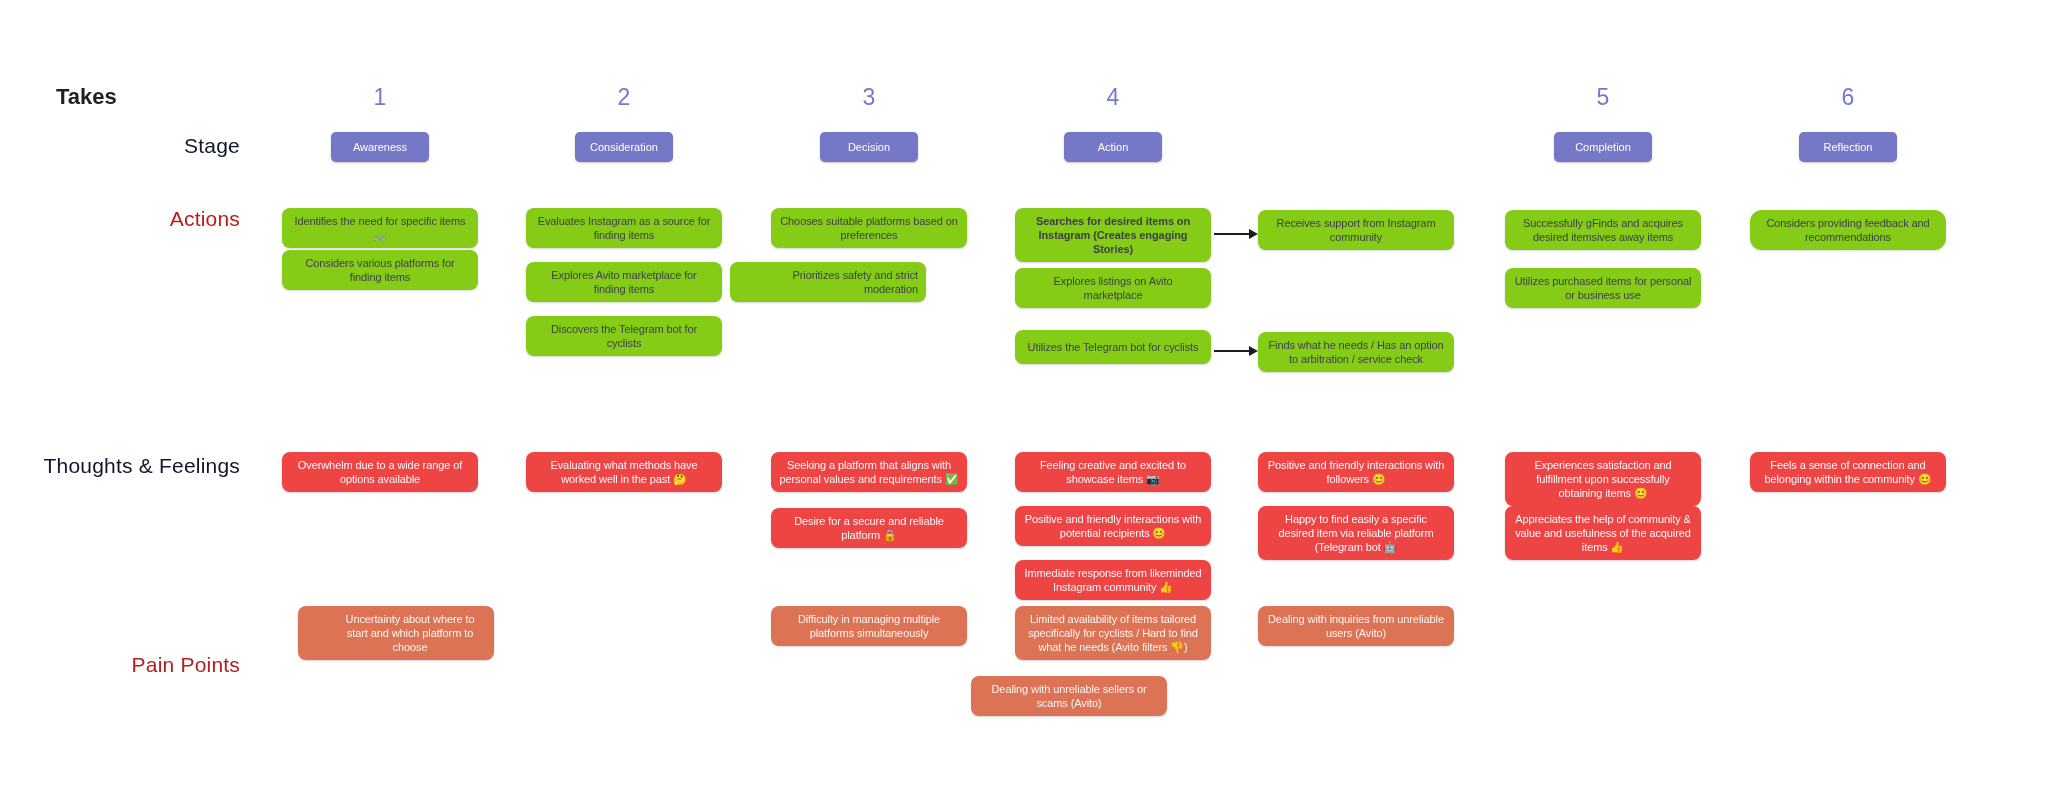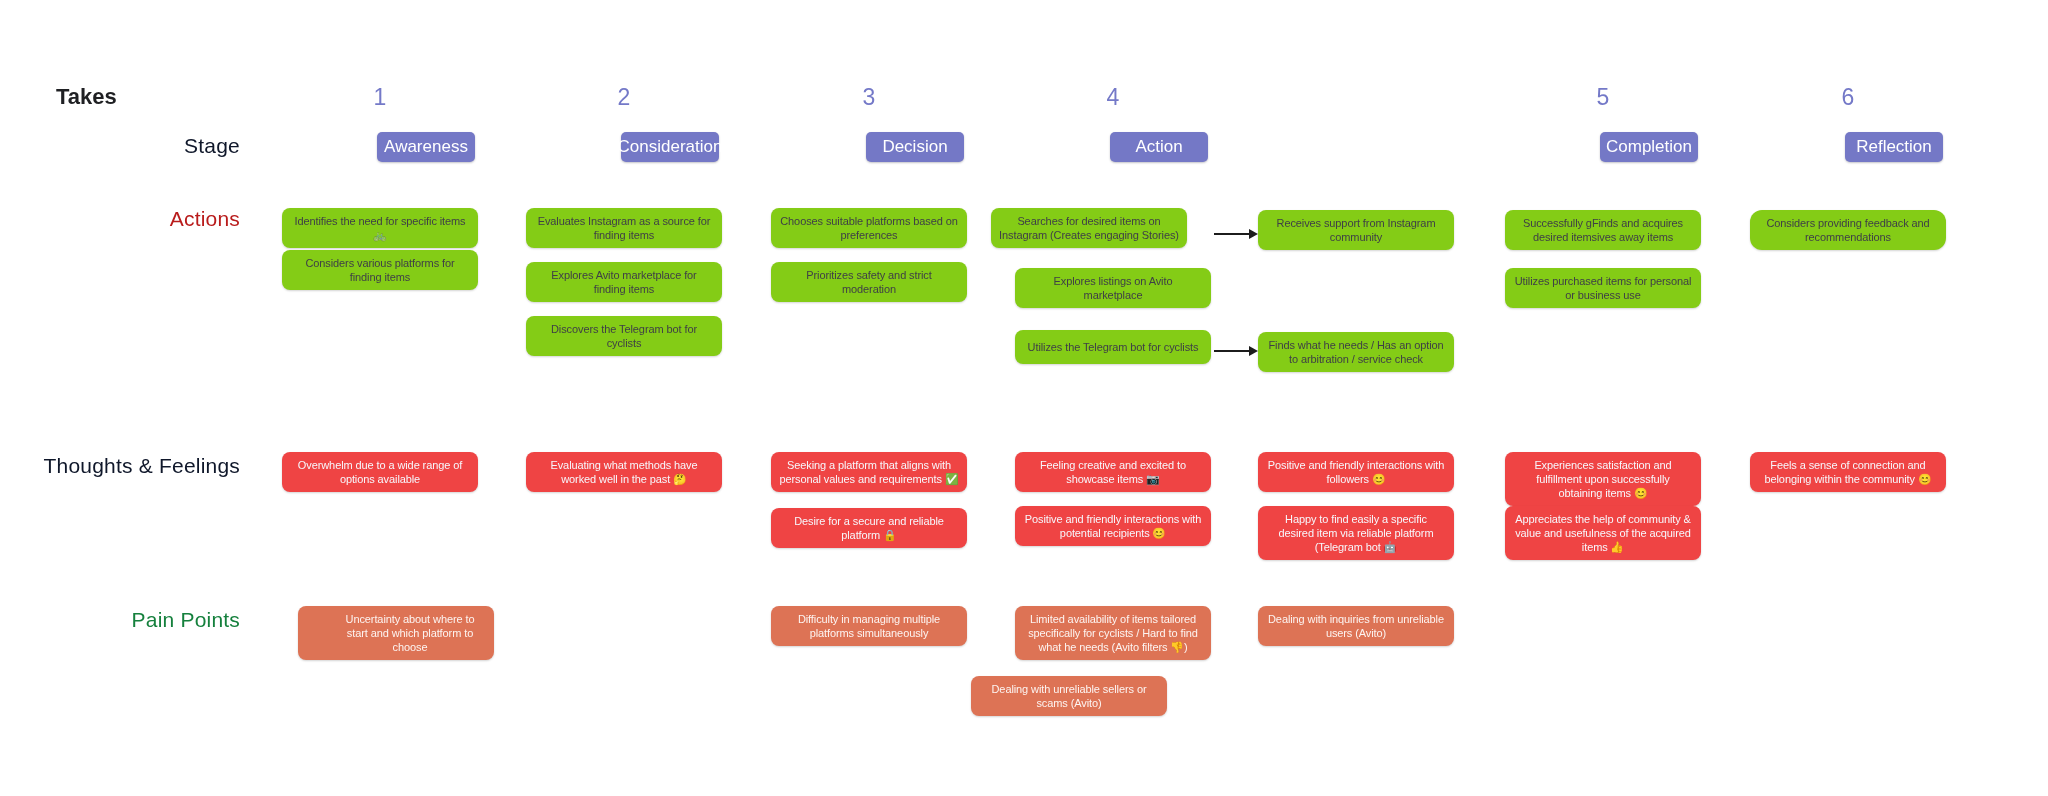--- a/index.html
+++ b/index.html
@@ -29,25 +29,24 @@
     position:absolute;top:84px;
     width:40px;text-align:center;
     font-size:23px;color:#7479c8;font-weight:500;
   }
   .stage-pill{
     position:absolute;top:132px;
     width:98px;height:30px;
     background:#7478c6;
     border-radius:5px;
     color:#ffffff;
-    font-size:17px;
+    font-size:11px;
     display:flex;align-items:center;justify-content:center;
     box-shadow:0 1px 2px rgba(20,20,40,0.25);
     cursor:pointer;
-    margin-left:46px;
   }
   .note{
     position:absolute;
     width:196px;
     min-height:34px;
     box-sizing:border-box;
     padding:6px 8px;
     border-radius:8px;
     display:flex;align-items:center;justify-content:center;
     text-align:center;
@@ -68,21 +67,21 @@
   .arrow::after{
     content:"";
     position:absolute;
     right:-8px;top:-4px;
     border-left:9px solid #1c1c1c;
     border-top:5px solid transparent;
     border-bottom:5px solid transparent;
   }
   .lbl-purple{color:#0f172a;}
   .lbl-blue{color:#b91c1c;}
-  .lbl-red{color:#15803d;}
+  .lbl-red{color:#b91c1c;margin-top:45px;}
 </style>
 </head>
 <body>
 
 <div class="board">
 
   <div class="takes-label">Takes</div>
   <div class="row-label lbl-purple" style="top:134px;">Stage</div>
   <div class="row-label lbl-blue" style="top:207px;">Actions</div>
   <div class="row-label lbl-purple" style="top:454px;">Thoughts &amp; Feelings</div>
@@ -103,43 +102,44 @@
   <div class="stage-pill" style="left:1799px;">Reflection</div>
 
   <div class="note action" style="left:282px;top:208px;">Identifies the need for specific items 🚲</div>
   <div class="note action" style="left:282px;top:250px;">Considers various platforms for finding items</div>
 
   <div class="note action" style="left:526px;top:208px;">Evaluates Instagram as a source for finding items</div>
   <div class="note action" style="left:526px;top:262px;">Explores Avito marketplace for finding items</div>
   <div class="note action" style="left:526px;top:316px;">Discovers the Telegram bot for cyclists</div>
 
   <div class="note action" style="left:771px;top:208px;">Chooses suitable platforms based on preferences</div>
-  <div class="note action" style="left:771px;top:262px;">Prioritizes safety and strict moderation</div>
+  <div class="note action" style="left:730px;top:262px;text-align:right;">Prioritizes safety and strict moderation</div>
 
-  <div class="note action" style="left:991px;top:208px;">Searches for desired items on Instagram (Creates engaging Stories)</div>
+  <div class="note action" style="left:1015px;top:208px;font-weight:bold;">Searches for desired items on Instagram (Creates engaging Stories)</div>
   <div class="note action" style="left:1015px;top:268px;">Explores listings on Avito marketplace</div>
   <div class="note action" style="left:1015px;top:330px;">Utilizes the Telegram bot for cyclists</div>
 
   <div class="note action" style="left:1258px;top:210px;">Receives support from Instagram community</div>
   <div class="note action" style="left:1258px;top:332px;">Finds what he needs / Has an option to arbitration / service check</div>
 
   <div class="note action" style="left:1505px;top:210px;">Successfully gFinds and acquires desired itemsives away items</div>
   <div class="note action" style="left:1505px;top:268px;">Utilizes purchased items for personal or business use</div>
 
   <div class="note action" style="left:1750px;top:210px;border-radius:12px;">Considers providing feedback and recommendations</div>
 
   <div class="arrow" style="left:1214px;top:233px;width:36px;"></div>
   <div class="arrow" style="left:1214px;top:350px;width:36px;"></div>
 
   <div class="note thought" style="left:282px;top:452px;">Overwhelm due to a wide range of options available</div>
   <div class="note thought" style="left:526px;top:452px;">Evaluating what methods have worked well in the past 🤔</div>
   <div class="note thought" style="left:771px;top:452px;">Seeking a platform that aligns with personal values and requirements ✅</div>
   <div class="note thought" style="left:771px;top:508px;">Desire for a secure and reliable platform 🔒</div>
   <div class="note thought" style="left:1015px;top:452px;">Feeling creative and excited to showcase items 📷</div>
   <div class="note thought" style="left:1015px;top:506px;">Positive and friendly interactions with potential recipients 😊</div>
+  <div class="note thought" style="left:1015px;top:560px;">Immediate response from likeminded Instagram community 👍</div>
   <div class="note thought" style="left:1258px;top:452px;">Positive and friendly interactions with followers 😊</div>
   <div class="note thought" style="left:1258px;top:506px;">Happy to find easily a specific desired item via reliable platform (Telegram bot 🤖</div>
   <div class="note thought" style="left:1505px;top:452px;">Experiences satisfaction and fulfillment upon successfully obtaining items 😊</div>
   <div class="note thought" style="left:1505px;top:506px;">Appreciates the help of community &amp; value and usefulness of the acquired items 👍</div>
   <div class="note thought" style="left:1750px;top:452px;">Feels a sense of connection and belonging within the community 😊</div>
 
   <div class="note pain" style="left:298px;top:606px;padding-left:36px;">Uncertainty about where to start and which platform to choose</div>
   <div class="note pain" style="left:771px;top:606px;">Difficulty in managing multiple platforms simultaneously</div>
   <div class="note pain" style="left:1015px;top:606px;">Limited availability of items tailored specifically for cyclists / Hard to find what he needs (Avito filters 👎)</div>
   <div class="note pain" style="left:971px;top:676px;">Dealing with unreliable sellers or scams (Avito)</div>

